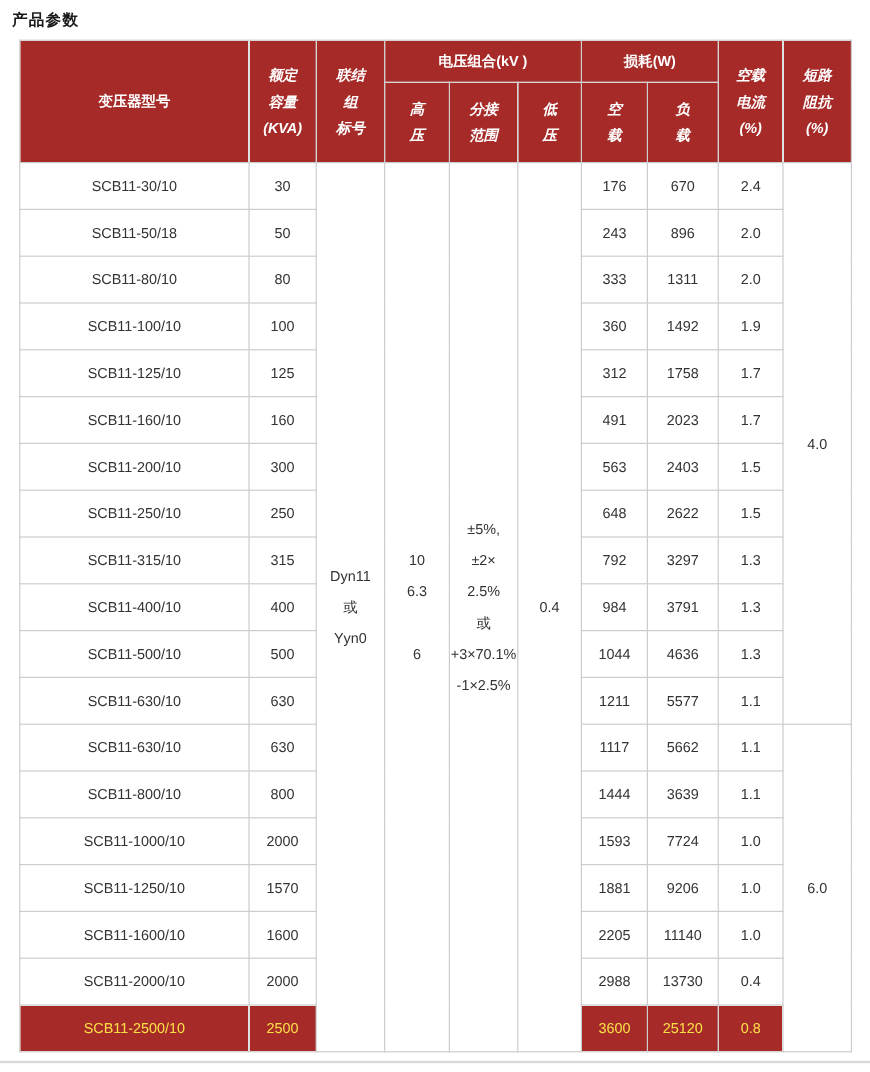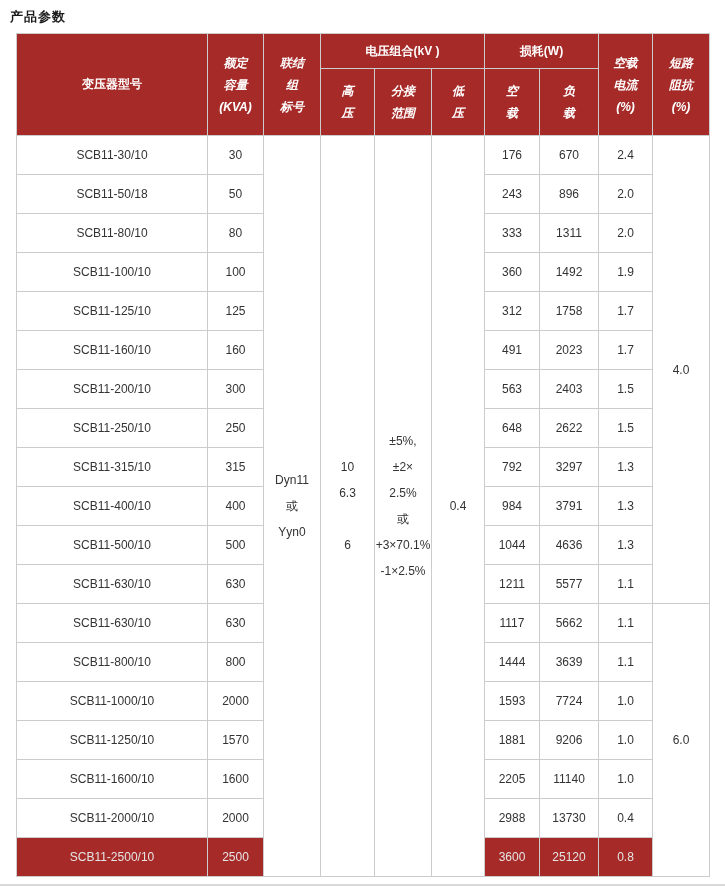--- a/index.html
+++ b/index.html
@@ -24,21 +24,21 @@
   .spec thead th {
     background:var(--accent); color:#ffffff; font-size:12px; font-weight:bold;
   }
   .spec thead tr.hrow1 { height:35px; }
   .spec thead tr.hrow2 { height:67px; }
   .spec tbody td {
     height:39px; font-size:12px; color:var(--body-text); background:#ffffff;
   }
   .hlines div { line-height:22px; min-height:22px;font-style:italic; }
   .mlines div { line-height:26px; min-height:26px; }
-  .spec tbody td.hl { background:var(--accent); color:#e5e5e5; }
+  .spec tbody td.hl { background:var(--accent); color:#fde047; }
   .bottom-rule {
     position:absolute; top:884px; left:0; width:725px; height:2px;
     background:#d9d9d9;
   }
 </style>
 </head>
 <body>
 
 <div class="page">
   <h1 class="page-title">产品参数</h1>

